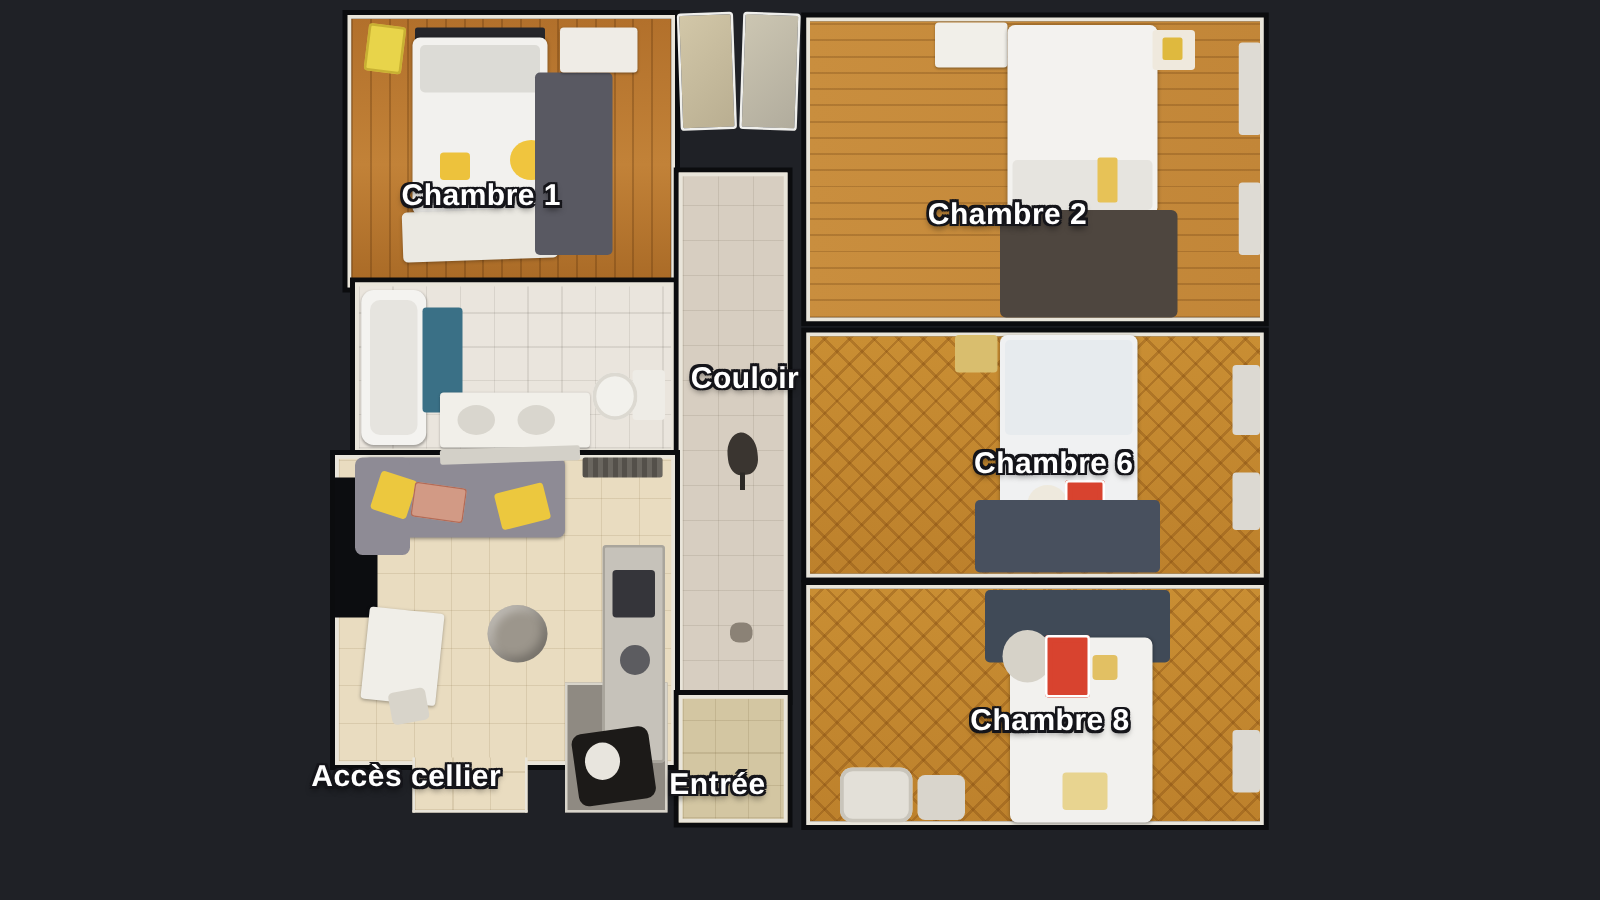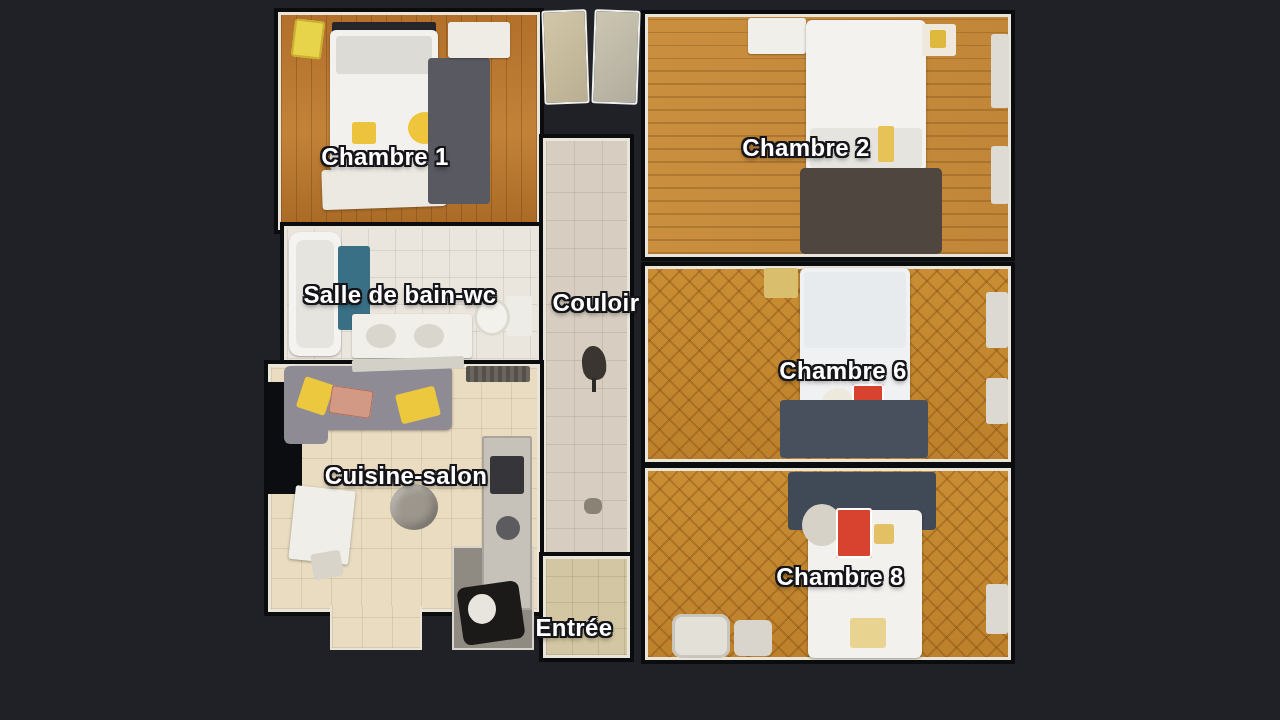--- a/index.html
+++ b/index.html
@@ -150,21 +150,20 @@
   <div class="furn" style="left:482px;top:436px;width:50px;height:174px;background:#c6c2ba;border-radius:3px;box-shadow:inset 0 0 0 2px #a9a59c;"></div>
   <div class="furn" style="left:490px;top:456px;width:34px;height:38px;background:#35353a;border-radius:3px;"></div>
   <div class="furn" style="left:496px;top:516px;width:24px;height:24px;background:#5c5c60;border-radius:50%;"></div>
   <div class="furn" style="left:390px;top:484px;width:48px;height:46px;background:#9c968c;border-radius:50%;box-shadow:inset -4px -4px 8px rgba(0,0,0,.25), inset 4px 4px 8px rgba(255,255,255,.35);"></div>
   <div class="furn" style="left:292px;top:488px;width:60px;height:74px;background:#f0eee8;border-radius:3px;transform:rotate(6deg);box-shadow:0 1px 3px rgba(0,0,0,.35);"></div>
   <div class="furn" style="left:312px;top:552px;width:30px;height:26px;background:#d8d4ca;border-radius:4px;transform:rotate(-10deg);"></div>
   <div class="furn" style="left:460px;top:584px;width:62px;height:58px;background:#1c1a18;border-radius:8px;transform:rotate(-8deg);z-index:12;"></div>
   <div class="furn" style="left:468px;top:594px;width:28px;height:30px;background:#e8e5de;border-radius:50%;z-index:13;"></div>
 
   <div class="room-label" style="left:385px;top:157px;">Chambre 1</div>
-  <div class="room-label" style="left:806px;top:148px;">Chambre 2</div>
-  <div class="room-label" style="left:400px;top:295px;">Salle de bain-wc</div>
+  <div class="room-label" style="left:806px;top:172px;">Chambre 2</div>
   <div class="room-label" style="left:584px;top:303px;padding-left:24px;">Couloir</div>
   <div class="room-label" style="left:843px;top:371px;">Chambre 6</div>
-  <div class="room-label" style="left:406px;top:476px;">Cuisine-salon</div>
   <div class="room-label" style="left:840px;top:577px;">Chambre 8</div>
+  <div class="room-label" style="left:325px;top:622px;">Accès cellier</div>
   <div class="room-label" style="left:574px;top:628px;">Entrée</div>
 
 </div>
 
 </body></html>

